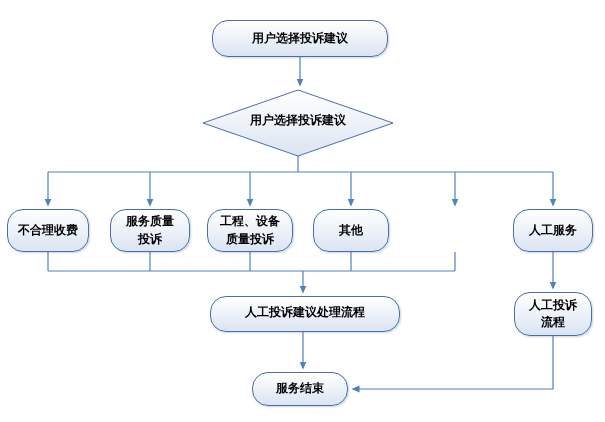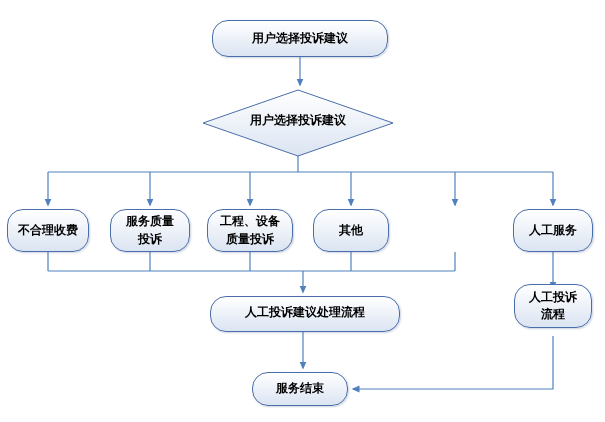--- a/index.html
+++ b/index.html
@@ -47,21 +47,21 @@
   }
   
   #n-start   { left:212px; top:20px;  width:176px; height:37px; }
   #n-b1      { left:7px;   top:209px; width:82px;  height:43px; }
   #n-b2      { left:110px; top:209px; width:80px;  height:43px; }
   #n-b3      { left:207px; top:209px; width:86px;  height:43px; }
   #n-b4      { left:313px; top:209px; width:76px;  height:43px; }
   #n-b5      { left:419px; top:209px; width:72px;  height:43px; }
   #n-b6      { left:513px; top:209px; width:80px;  height:43px; }
   #n-main    { left:210px; top:296px; width:190px; height:36px;font-family:Liberation Mono, monospace; }
-  #n-manual  { left:514px; top:284px; width:78px;  height:44px; }
+  #n-manual  { left:514px; top:292px; width:78px;  height:44px; }
   #n-end     { left:252px; top:372px; width:96px;  height:34px; }
 </style>
 </head>
 <body>
 
 <div class="canvas">
 
   <svg class="connector-layer" width="605" height="422" viewBox="0 0 605 422" xmlns="http://www.w3.org/2000/svg">
     <defs>
       <marker id="arrow" markerWidth="9" markerHeight="8" refX="6.5" refY="3.5" orient="auto" markerUnits="userSpaceOnUse">

